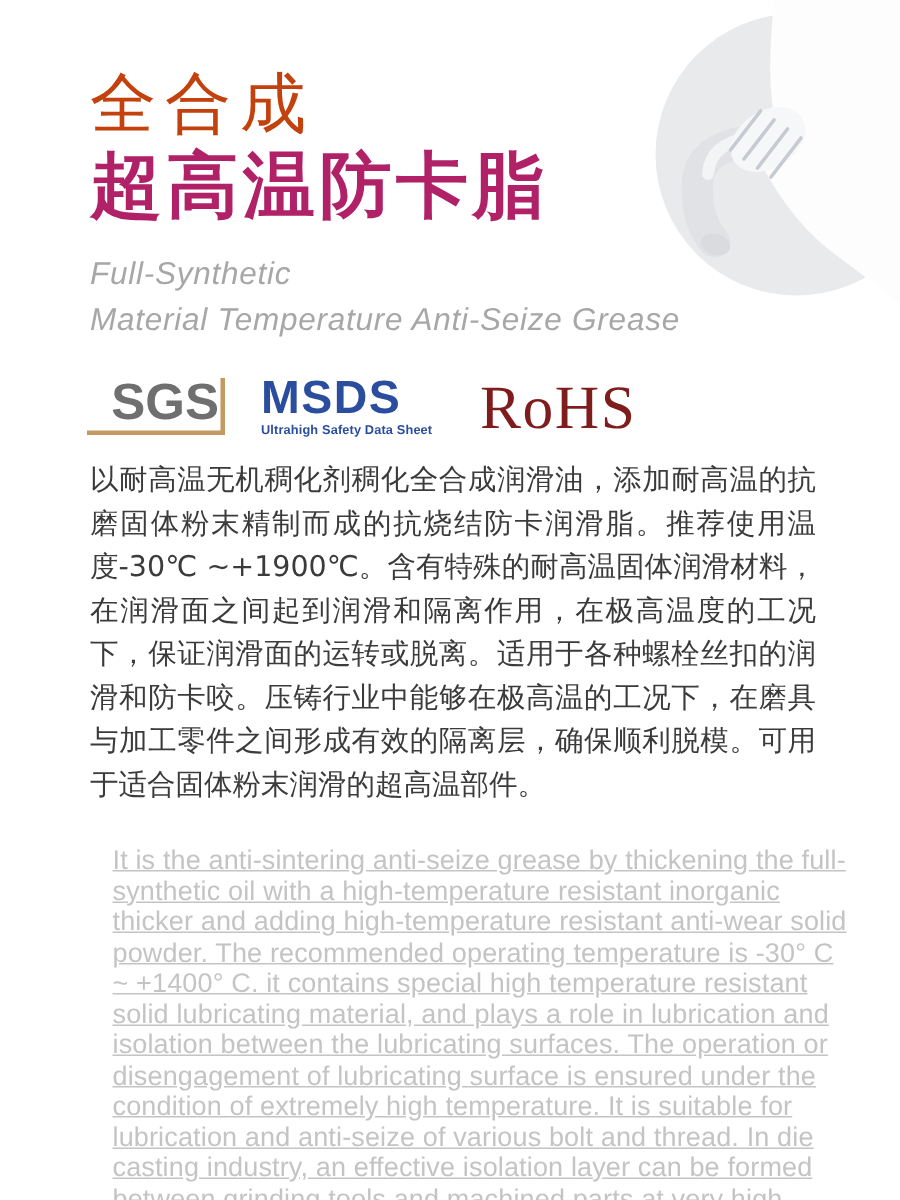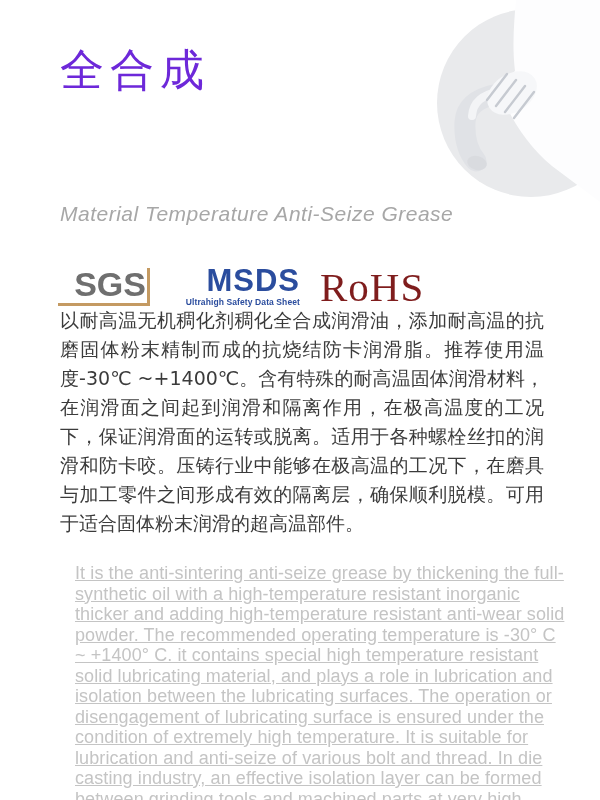--- a/index.html
+++ b/index.html
@@ -9,47 +9,47 @@
   }
   .page { position:relative; width:600px; height:800px; background:#ffffff; }
 
   
   .hero { position:absolute; top:0; right:0; width:170px; height:212px; }
 
   
   .title-cn-1 {
     position:absolute; left:60px; top:48px; margin:0;
     font-family:"DejaVu Sans","Liberation Sans",sans-serif;
-    font-size:44px; font-weight:500; color:#6d28d9;
+    font-size:44px; font-weight:500; color:#c2410c;
     letter-spacing:6px; line-height:1;
   }
   .title-cn-2 {
     position:absolute; left:60px; top:100px; margin:0;
     font-family:"DejaVu Sans","Liberation Sans",sans-serif;
     font-size:48px; font-weight:700; color:#b02167;
     letter-spacing:3px; line-height:1;
   }
   .subtitle {
     position:absolute; left:60px; top:167px; margin:0;
     font-style:italic; font-weight:500; color:#a7a7a7;
     font-size:21px; line-height:31px; letter-spacing:0.5px;
     white-space:nowrap;
   }
 
   
-  .certs { position:absolute; left:58px; top:264px; height:56px; display:flex; align-items:flex-start; }
+  .certs { position:absolute; left:58px; top:248px; height:56px; display:flex; align-items:flex-start; }
   .cert-sgs { position:relative; width:98px; height:52px; margin-right:18px; }
   .sgs-label {
     position:absolute; right:10px; top:2px;
     font-weight:700; font-size:34px; line-height:36px; color:#6f6f6f;
   }
   .sgs-hline { position:absolute; left:0; top:39px; width:92px; height:2.5px; background:#c49a62; }
   .sgs-vline { position:absolute; left:89px; top:4px; width:2.5px; height:37px; background:#c49a62; }
 
-  .cert-msds { position:relative; width:126px; margin-right:20px; text-align:right; padding-top:2px; }
+  .cert-msds { position:relative; width:126px; margin-right:20px; text-align:left; padding-top:2px; }
   .msds-label { display:block; font-weight:800; font-size:31px; line-height:30px; color:#2b4d9e; letter-spacing:1px; }
   .msds-sub { display:block; margin-top:1px; font-weight:700; font-size:8.5px; color:#2b4d9e; letter-spacing:0.1px; white-space:nowrap; }
 
   .cert-rohs {
     font-family:"Liberation Serif","DejaVu Serif",serif;
     font-size:41px; line-height:40px; color:#7f1d1d; letter-spacing:1px; padding-top:3px;
   }
 
   
   .desc-cn {
@@ -81,33 +81,35 @@
     <ellipse cx="82" cy="93" rx="27" ry="19" fill="#f6f7f9" transform="rotate(-33 82 93)"></ellipse>
     <g stroke="#c6cad1" stroke-width="2.4" stroke-linecap="round">
       <line x1="57" y1="100" x2="77" y2="74"></line>
       <line x1="66" y1="106" x2="86" y2="80"></line>
       <line x1="75" y1="112" x2="95" y2="86"></line>
       <line x1="84" y1="118" x2="104" y2="92"></line>
     </g>
   </svg>
 
   <h1 class="title-cn-1">全合成</h1>
+  <h1 class="title-cn-2">超高温防卡脂</h1>
+  <p class="subtitle" style="top:167px;">Full-Synthetic</p>
   <p class="subtitle" style="top:198px;">Material Temperature Anti-Seize Grease</p>
 
   <div class="certs">
     <div class="cert-sgs">
       <span class="sgs-label">SGS</span>
       <span class="sgs-hline"></span>
       <span class="sgs-vline"></span>
     </div>
     <div class="cert-msds">
       <span class="msds-label">MSDS</span>
       <span class="msds-sub">Ultrahigh Safety Data Sheet</span>
     </div>
     <div class="cert-rohs">
       <span>RoHS</span>
     </div>
   </div>
 
-  <p class="desc-cn">以耐高温无机稠化剂稠化全合成润滑油，添加耐高温的抗磨固体粉末精制而成的抗烧结防卡润滑脂。推荐使用温度-30℃ ~+1400℃。含有特殊的耐高温固体润滑材料，在润滑面之间起到润滑和隔离作用，在极高温度的工况下，保证润滑面的运转或脱离。适用于各种螺栓丝扣的润滑和防卡咬。压铸行业中能够在极高温的工况下，在磨具与加工零件之间形成有效的隔离层，确保顺利脱模。可用于适合固体粉末润滑的超高温部件。</p>
+  <p class="desc-cn">以耐高温无机稠化剂稠化全合成润滑油，添加耐高温的抗磨固体粉末精制而成的抗烧结防卡润滑脂。推荐使用温度-30℃ ~+1900℃。含有特殊的耐高温固体润滑材料，在润滑面之间起到润滑和隔离作用，在极高温度的工况下，保证润滑面的运转或脱离。适用于各种螺栓丝扣的润滑和防卡咬。压铸行业中能够在极高温的工况下，在磨具与加工零件之间形成有效的隔离层，确保顺利脱模。可用于适合固体粉末润滑的超高温部件。</p>
   <p class="desc-en">It is the anti-sintering anti-seize grease by thickening the full-synthetic oil with a high-temperature resistant inorganic thicker and adding high-temperature resistant anti-wear solid powder. The recommended operating temperature is -30° C ~ +1400° C. it contains special high temperature resistant solid lubricating material, and plays a role in lubrication and isolation between the lubricating surfaces. The operation or disengagement of lubricating surface is ensured under the condition of extremely high temperature. It is suitable for lubrication and anti-seize of various bolt and thread. In die casting industry, an effective isolation layer can be formed between grinding tools and machined parts at very high temperature to ensure smooth demoulding. It can be used for ultra-high temperature parts suitable for solid powder lubrication.</p>
 
 </div>
 
 </body></html>

